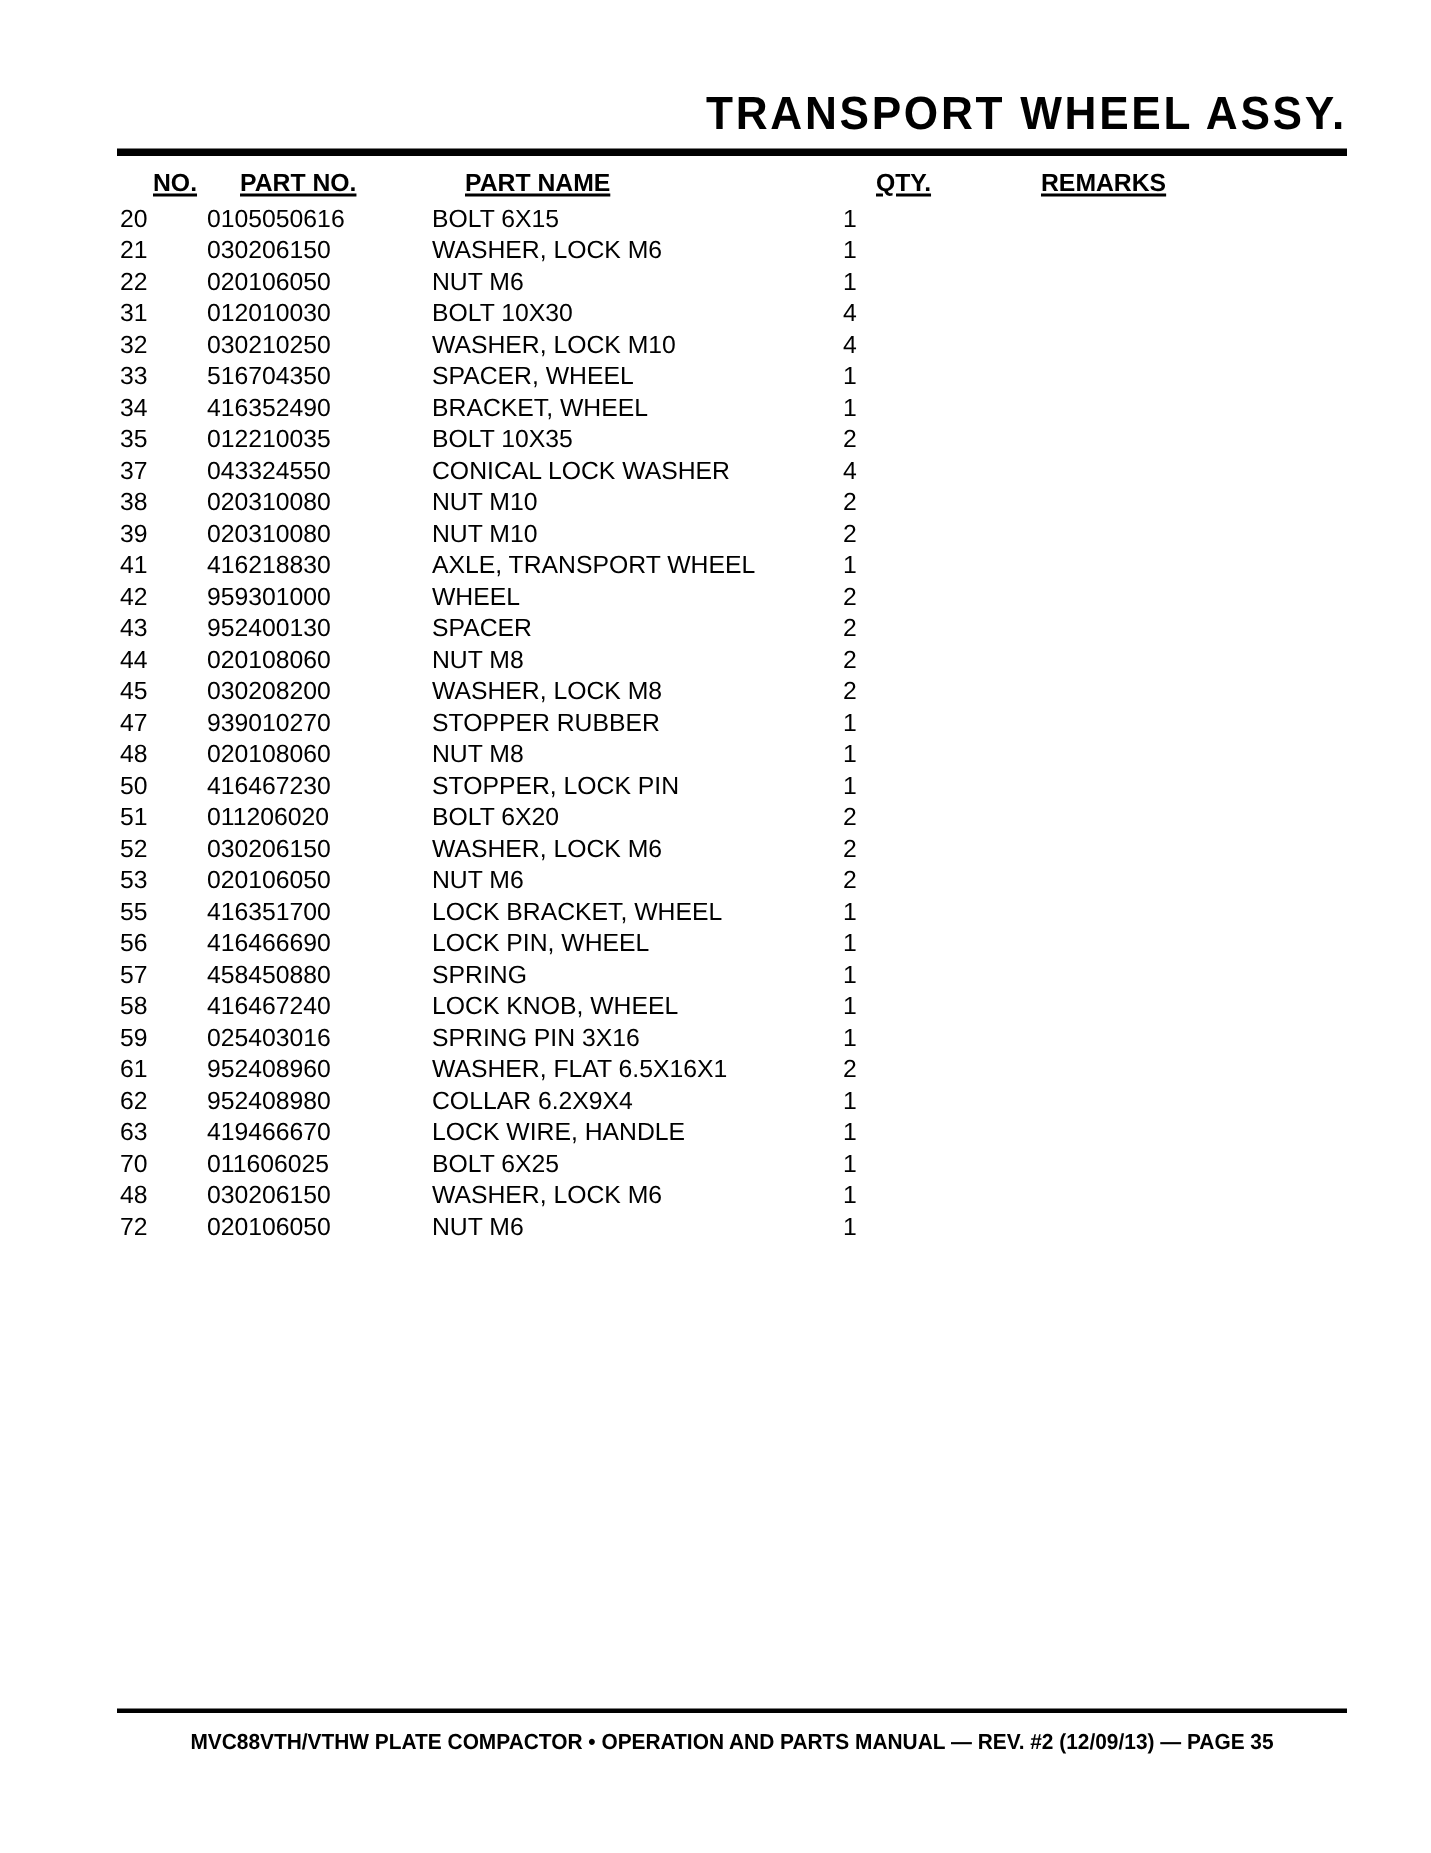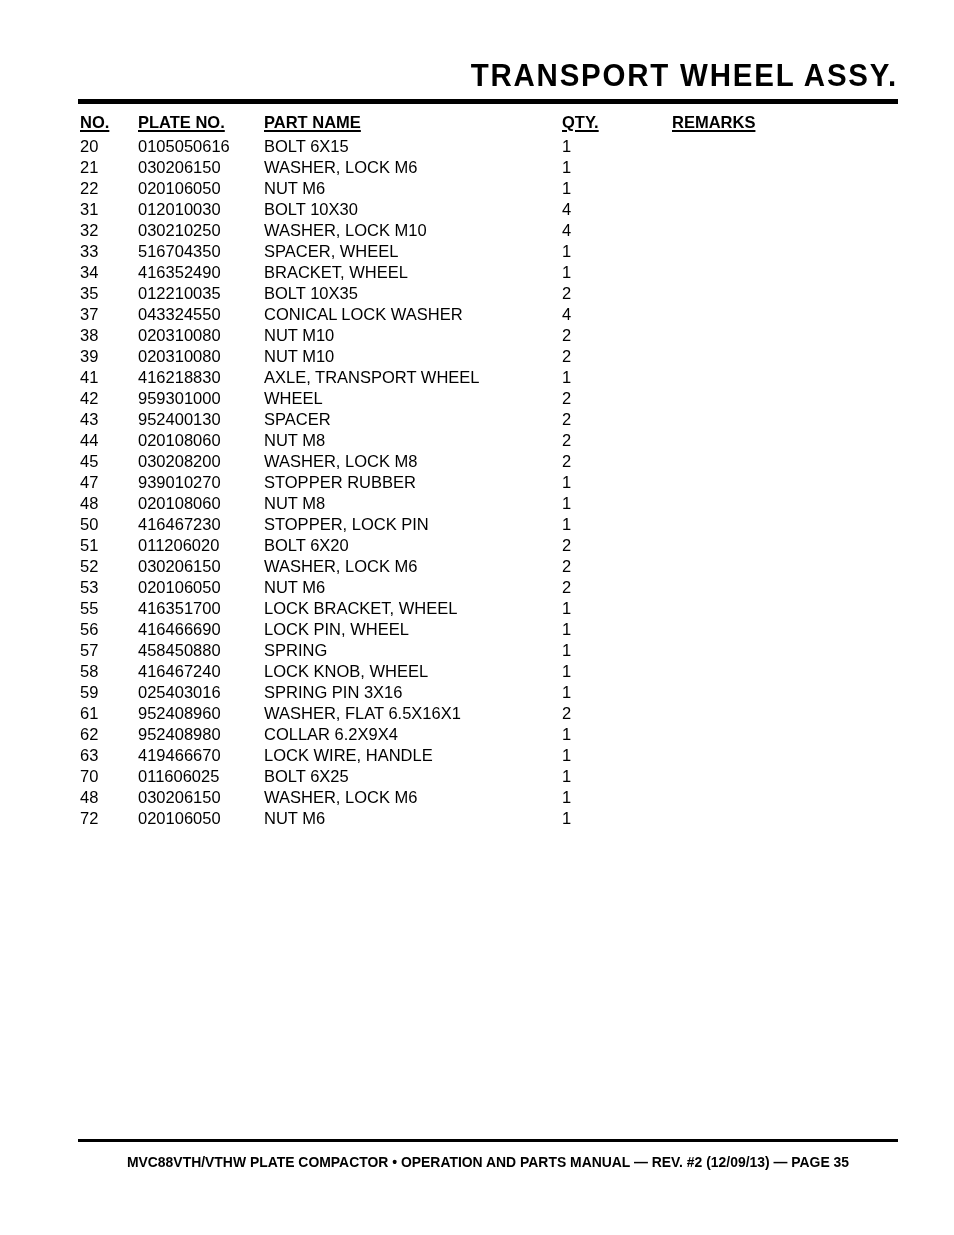--- a/index.html
+++ b/index.html
@@ -61,39 +61,40 @@
     left: 0;
     top: 112px;
     width: 954px;
   }
   .row {
     position: relative;
     height: 21px;
   }
   .row.head {
     height: 24px;
+    margin-left: 22px;
   }
   .cell {
     position: absolute;
     top: 0;
     font-size: 16.5px;
     line-height: 21px;
     white-space: nowrap;
   }
   .row.head .cell {
     font-weight: bold;
     line-height: 20px;
     text-decoration: underline;
     text-underline-offset: 2px;
     text-decoration-thickness: 2px;
   }
 
   .c-no    { left: 80px; }
   .c-part  { left: 138px; }
-  .c-name  { left: 264px; }
+  .c-name  { left: 288px; }
   .c-qty   { left: 562px; width: 72px; text-align: left; }
   .c-rem   { left: 672px; }
 
   
   .footer {
     position: absolute;
     left: 78px;
     width: 820px;
     top: 1152px;
     text-align: center;
@@ -110,21 +111,21 @@
 
 <div class="page">
 
   <div class="title">TRANSPORT WHEEL ASSY.</div>
 
   <div class="rule-top"></div>
 
   <div class="table" id="parts-table">
     <div class="row head">
       <span class="cell c-no">NO.</span>
-      <span class="cell c-part">PLATE NO.</span>
+      <span class="cell c-part">PART NO.</span>
       <span class="cell c-name">PART NAME</span>
       <span class="cell c-qty">QTY.</span>
       <span class="cell c-rem">REMARKS</span>
     </div>
   <div class="row">
         <span class="cell c-no">20</span>
         <span class="cell c-part">0105050616</span>
         <span class="cell c-name">BOLT 6X15</span>
         <span class="cell c-qty">1</span>
         <span class="cell c-rem"></span>

